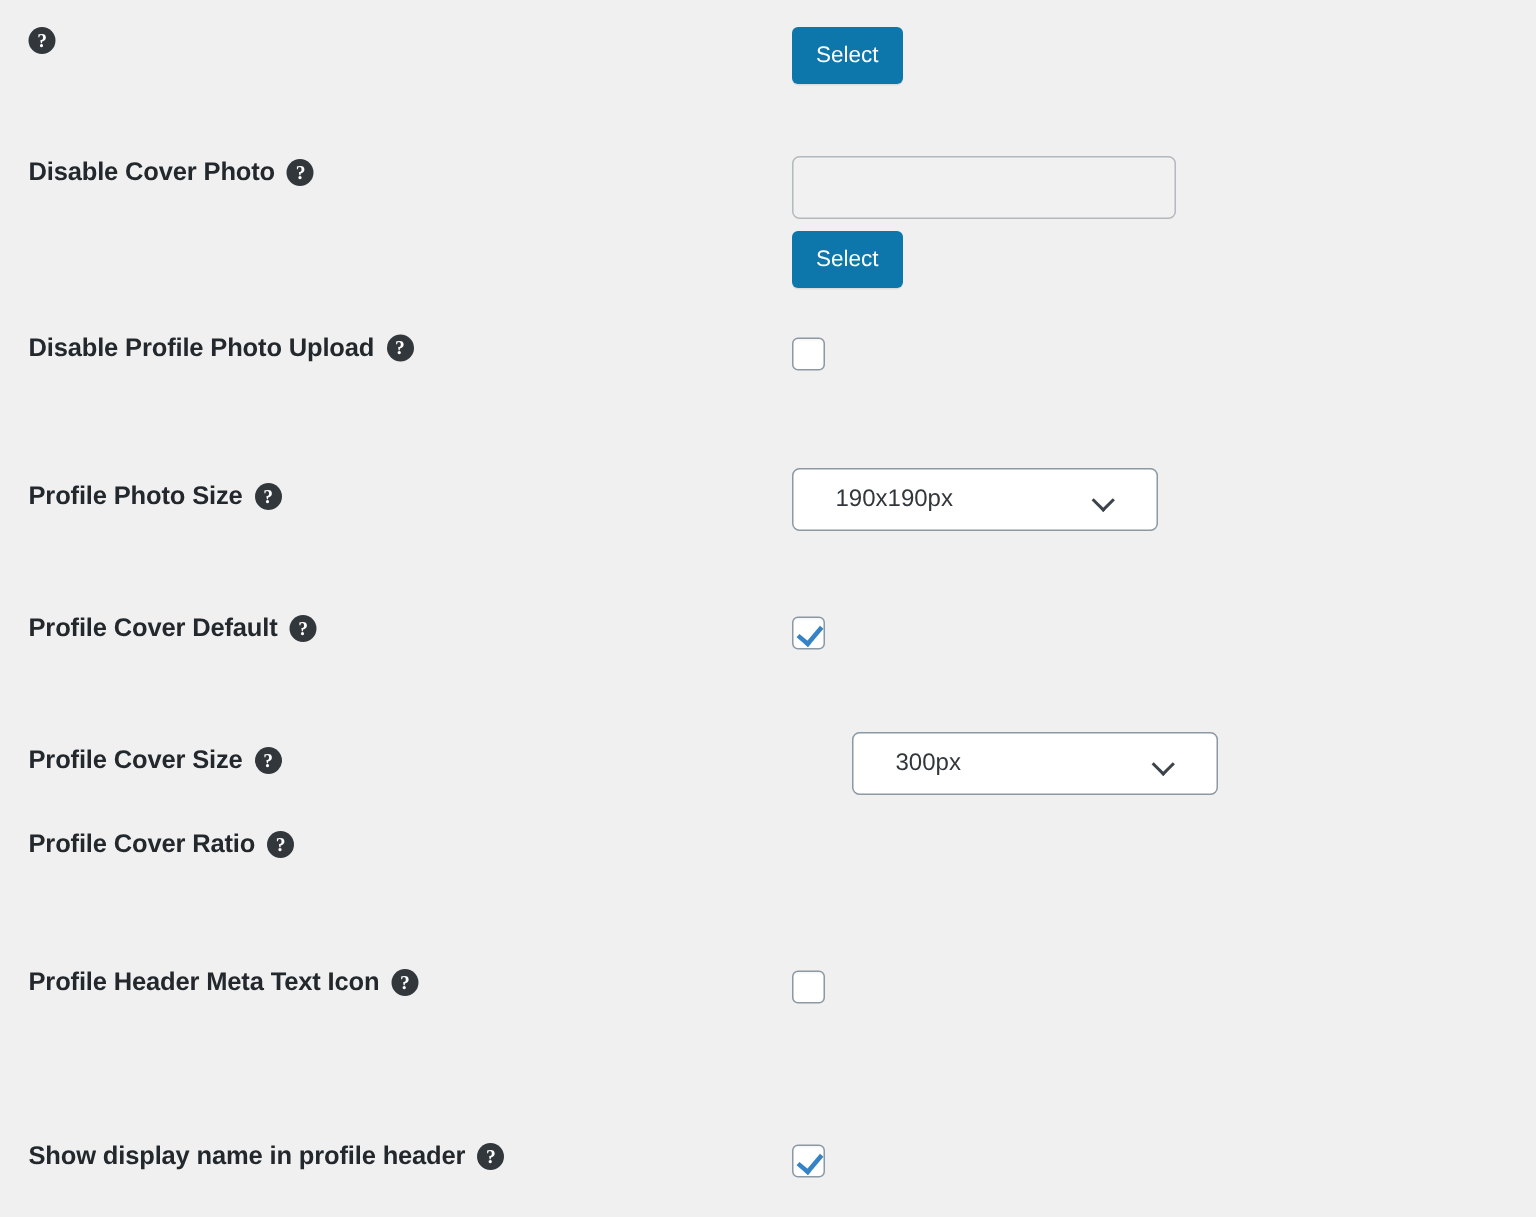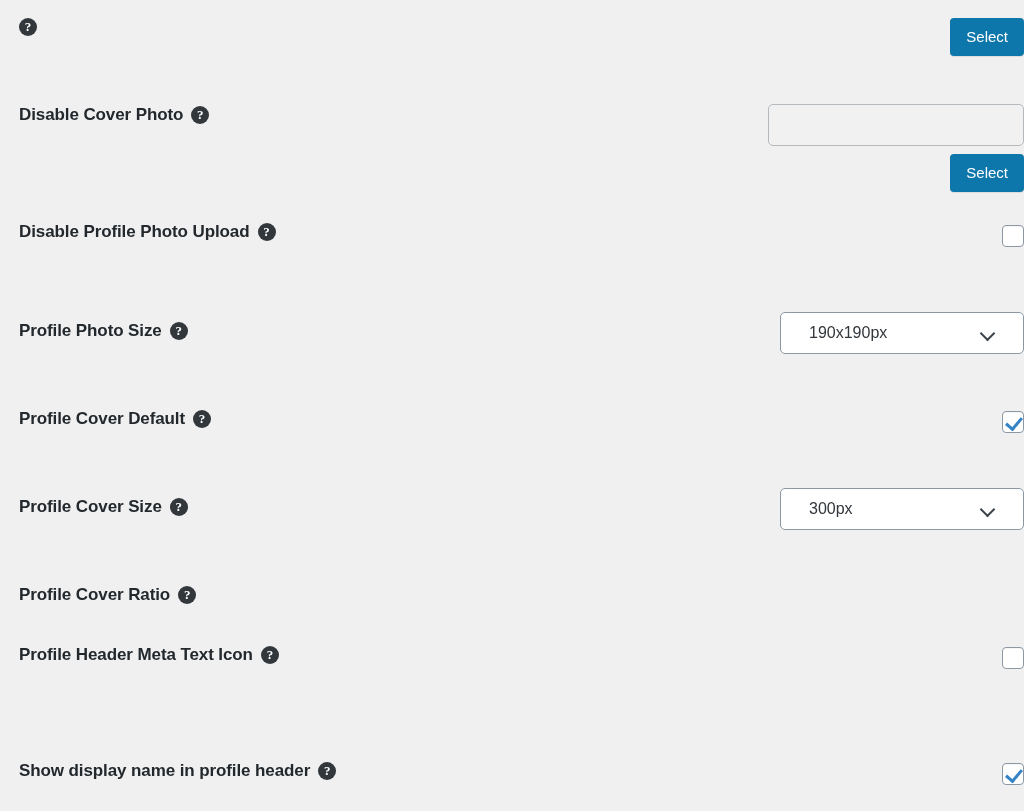--- a/index.html
+++ b/index.html
@@ -54,21 +54,21 @@
     font-family: "Liberation Serif", serif;
     display: inline-block;
     cursor: help;
     user-select: none;
   }
 
   .row-control {
     flex: 1 1 auto;
     display: flex;
     flex-direction: column;
-    align-items: flex-end;
+    align-items: flex-start;
   }
 
   
   .btn-select {
     background: #0d76ab;
     color: #ffffff;
     border: none;
     border-radius: 4px;
     font-family: "Liberation Sans", sans-serif;
     font-size: 15px;
@@ -233,21 +233,21 @@
     <div class="row-control">
       <div class="select-wrap">
         <div class="select-box">
           <span class="select-value">300px</span>
           <span class="chevron"></span>
         </div>
       </div>
     </div>
   </div>
 
-  <div class="r" style="top:576px;">
+  <div class="r" style="top:544px;">
     <div class="row-label" style="padding-top:8px;">
       <span class="label-text">Profile Cover Ratio</span>
       <span class="help-icon">?</span>
     </div>
   </div>
 
   <div class="r" style="top:644px;">
     <div class="row-label">
       <span class="label-text">Profile Header Meta Text Icon</span>
       <span class="help-icon">?</span>

